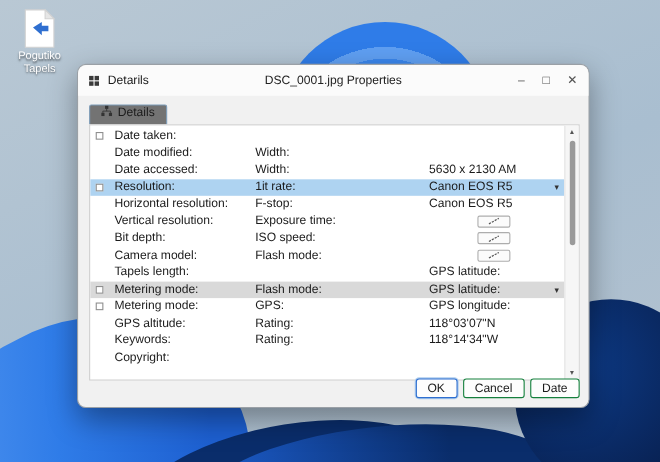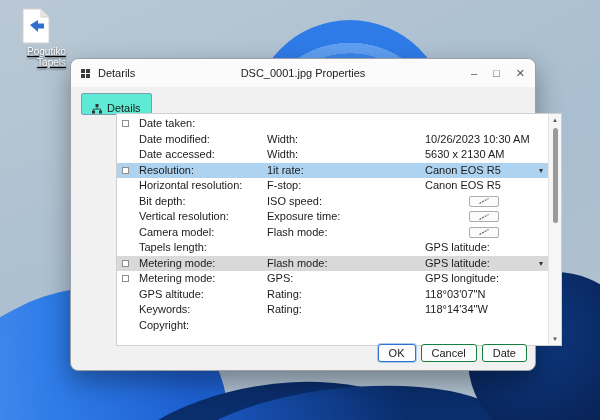--- a/index.html
+++ b/index.html
@@ -13,21 +13,21 @@
   .petal-left { left:-80px; top:295px; width:310px; height:270px; border-radius:48%;
     transform:rotate(-28deg); background:linear-gradient(115deg,#5f9ff2,#2f7ce8 45%,#1d5fd0 80%); }
   .petal-left-dark { left:110px; top:385px; width:320px; height:150px; border-radius:50%;
     transform:rotate(-9deg); background:#0a2d6b; }
   .band-bottom-mid { left:175px; top:388px; width:340px; height:120px; border-radius:50%;
     transform:rotate(-6deg); background:linear-gradient(90deg,#1d5fd0,#0a2d6b 70%); }
   .circle-right-dark { left:468px; top:272px; width:175px; height:175px; border-radius:50%;
     background:radial-gradient(circle at 35% 35%, #0d3a85, #081f4e 80%); }
 
   
-  .desktop-icon { position:absolute; left:6px; top:8px; width:60px; z-index:1; text-align:right; cursor:default;text-decoration:underline; }
+  .desktop-icon { position:absolute; left:6px; top:8px; width:60px; z-index:1; text-align:center; cursor:default; }
   .desktop-icon .glyph { display:block; margin:0 auto 2px; }
   .desktop-icon .lbl { font-size:10px; line-height:11px; color:#fff; text-shadow:0 1px 2px rgba(0,0,0,.65); }
 
   
   .dialog { position:absolute; left:70px; top:58px; width:466px; height:313px; z-index:2;
     background:#f1f1f1; border:1px solid #9aa0a6; border-radius:8px;
     box-shadow:0 10px 26px rgba(0,0,0,.35); }
   .titlebar { position:relative; height:28px; background:#fbfbfb; border-radius:8px 8px 0 0;
     display:flex; align-items:center; padding:0 10px; }
   .grid-icon { width:9px; height:9px; display:inline-block; margin-right:8px;
@@ -35,25 +35,25 @@
       linear-gradient(#3a3a3a,#3a3a3a) 0 0/4px 4px no-repeat,
       linear-gradient(#3a3a3a,#3a3a3a) 5px 0/4px 4px no-repeat,
       linear-gradient(#3a3a3a,#3a3a3a) 0 5px/4px 4px no-repeat,
       linear-gradient(#3a3a3a,#3a3a3a) 5px 5px/4px 4px no-repeat; }
   .app-label { font-size:11px; color:#1b1b1b; }
   .win-title { position:absolute; left:0; right:0; text-align:center; font-size:11px; color:#222; pointer-events:none; }
   .win-controls { margin-left:auto; display:flex; gap:16px; z-index:1; }
   .win-controls span { font-size:11px; color:#555; line-height:12px; cursor:default; }
 
   .tabrow { padding:6px 0 0 10px; }
-  .tab { display:inline-flex; align-items:flex-end; gap:5px; height:22px; padding:0 10px;
-    background:#5eead4; border:1px solid #7d9cb8; border-radius:2px; font-size:11px; color:#1b1b1b; }
+  .tab { display:inline-flex; align-items:flex-start; gap:5px; height:22px; padding:0 10px;
+    background:#737373; border:1px solid #7d9cb8; border-radius:2px; font-size:11px; color:#1b1b1b; }
 
   .list { position:absolute; left:10px; top:54px; width:446px; height:233px;
-    background:#fff; border:1px solid #cfcfcf; overflow:hidden;margin-left:35px; }
+    background:#fff; border:1px solid #cfcfcf; overflow:hidden; }
   .rows { position:absolute; left:0; top:2px; right:13px; }
   .row { position:relative; height:15.5px; font-size:11px; line-height:15.5px; color:#1b1b1b; }
   .row.blue { background:var(--hl-blue,#aed3f1); }
   .row.gray { background:var(--hl-gray,#d9d9d9); }
   .row .cb { display:none; position:absolute; left:5px; top:4px; width:7px; height:7px;
     border:1px solid #8f8f8f; background:#fff; }
   .row.has-cb .cb { display:block; }
   .c1 { position:absolute; left:22px; white-space:nowrap; }
   .c2 { position:absolute; left:150px; white-space:nowrap; }
   .c3 { position:absolute; left:308px; white-space:nowrap; }
@@ -129,21 +129,20 @@
     <span class="c1">Date taken:</span>
     <span class="c2"></span>
     <span class="c3"></span>
 
   </div>
 
   <div class="row">
 
     <span class="c1">Date modified:</span>
     <span class="c2">Width:</span>
-    <span class="c3">10/26/2023 10:30 AM</span>
 
   </div>
 
   <div class="row">
 
     <span class="c1">Date accessed:</span>
     <span class="c2">Width:</span>
     <span class="c3">5630 x 2130 AM</span>
 
   </div>
@@ -161,35 +160,35 @@
   <div class="row">
 
     <span class="c1">Horizontal resolution:</span>
     <span class="c2">F-stop:</span>
     <span class="c3">Canon EOS R5</span>
 
   </div>
 
   <div class="row btn">
 
-    <span class="c1">Bit depth:</span>
-    <span class="c2">ISO speed:</span>
+    <span class="c1">Vertical resolution:</span>
+    <span class="c2">Exposure time:</span>
     <span class="c3"></span>
     <span class="edit-btn">
       <svg width="12" height="8" viewBox="0 0 12 8">
         <line x1="1.5" y1="6.5" x2="10.5" y2="1.5" stroke="#555" stroke-width="1.1" stroke-dasharray="2 1"></line>
       </svg>
     </span>
 
   </div>
 
   <div class="row btn">
 
-    <span class="c1">Vertical resolution:</span>
-    <span class="c2">Exposure time:</span>
+    <span class="c1">Bit depth:</span>
+    <span class="c2">ISO speed:</span>
     <span class="c3"></span>
     <span class="edit-btn">
       <svg width="12" height="8" viewBox="0 0 12 8">
         <line x1="1.5" y1="6.5" x2="10.5" y2="1.5" stroke="#555" stroke-width="1.1" stroke-dasharray="2 1"></line>
       </svg>
     </span>
 
   </div>
 
   <div class="row btn">

